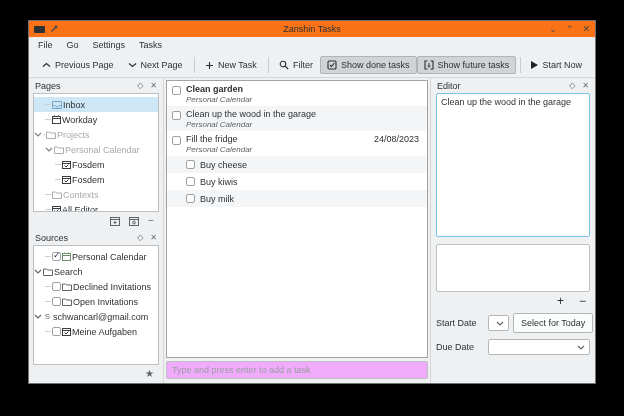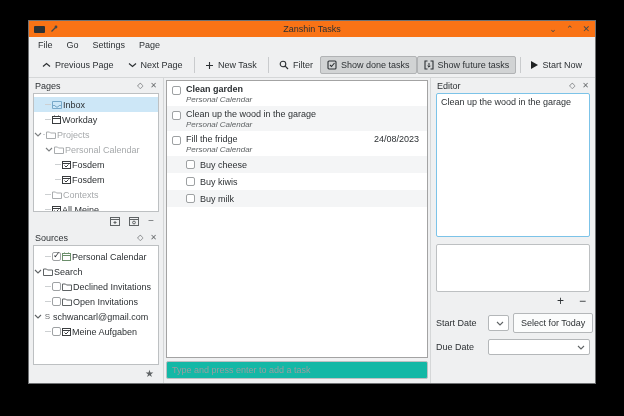--- a/index.html
+++ b/index.html
@@ -61,21 +61,21 @@
   .tasklist{background:#fff;border:1px solid #a3a3a3;flex:1;overflow:hidden;display:flex;flex-direction:column;}
   .task2{display:flex;gap:5px;padding:3px 5px 2px 5px;}
   .task2 .cb{margin-top:2px;}
   .task2 .txt{flex:1;min-width:0;}
   .task-title-line{display:flex;align-items:baseline;font-size:9px;color:#2d3134;}
   .task-title-line .due{margin-left:auto;padding-right:3px;}
   .task-sub{font-size:8px;font-style:italic;color:#5f6365;margin-top:1px;}
   .task1{height:17px;display:flex;align-items:center;gap:5px;padding-left:19px;font-size:9px;color:#2d3134;}
   .alt{background:#f4f5f6;}
   .bold{font-weight:bold;}
-  .addtask{height:16px;margin-top:3px;border:1px solid #bdc0c2;border-radius:2px;background:#14b8a6;
+  .addtask{height:16px;margin-top:3px;border:1px solid #bdc0c2;border-radius:2px;background:#f0abfc;
            font-size:9px;color:#2d3134;padding:0 5px;outline:none;font-family:inherit;}
   .addtask::placeholder{color:#9a9da0;}
   
   .ed-body{flex:1;display:flex;flex-direction:column;padding:0 5px 4px 5px;min-height:0;}
   .desc{height:136px;flex:0 0 auto;border:1px solid #7cc3e8;border-radius:2px;background:#fff;
         font-size:9px;color:#2d3134;padding:3px 4px;resize:none;outline:none;font-family:inherit;}
   .attach{height:46px;flex:0 0 auto;margin-top:7px;background:#fff;border:1px solid #bdc0c2;border-radius:2px;}
   .pmrow{display:flex;justify-content:flex-end;gap:15px;padding:4px 4px 0 0;}
   .pmrow span{font-size:12px;line-height:11px;color:#2d3134;}
   .frow{display:flex;align-items:center;margin-top:6px;gap:4px;font-size:9px;color:#2d3134;}
@@ -104,21 +104,21 @@
       <span>⌄</span>
       <span>⌃</span>
       <span>✕</span>
     </div>
   </div>
 
   <div class="menubar">
     <span>File</span>
     <span>Go</span>
     <span>Settings</span>
-    <span>Page</span>
+    <span>Tasks</span>
   </div>
 
   <div class="toolbar">
     <div class="tbtn">
       <svg class="ic" width="9" height="6" viewBox="0 0 9 6">
           <path d="M1 4.5 L4.5 1.5 L8 4.5" fill="none" stroke="#2d3134" stroke-width="1.2"></path>
         </svg>
       <span>Previous Page</span>
     </div>
     <div class="tbtn">
@@ -244,21 +244,21 @@
             <span>Contexts</span>
           </div>
           <div class="trow">
             <span class="ind10"></span>
               <span class="tick"></span>
             <svg class="ic" width="9" height="9" viewBox="0 0 9 9">
                 <rect x="0.5" y="1.5" width="8" height="7" fill="none" stroke="#3a3d3f" stroke-width="1"></rect>
                 <line x1="0.5" y1="3.5" x2="8.5" y2="3.5" stroke="#3a3d3f" stroke-width="1"></line>
                 <path d="M2.5 5.5 L4 7 L6.5 4.5" fill="none" stroke="#3a3d3f" stroke-width="1"></path>
               </svg>
-            <span>All Meine</span>
+            <span>All Editor</span>
           </div>
         </div>
         <div class="dock-foot">
           <svg class="ic" width="10" height="10" viewBox="0 0 10 10">
               <rect x="0.5" y="1.5" width="9" height="8" fill="none" stroke="#5f6365" stroke-width="1"></rect>
               <line x1="0.5" y1="3.5" x2="9.5" y2="3.5" stroke="#5f6365" stroke-width="1"></line>
               <path d="M5 5 V8 M3.5 6.5 H6.5" stroke="#5f6365" stroke-width="1"></path>
             </svg>
           <svg class="ic" width="10" height="10" viewBox="0 0 10 10">
               <rect x="0.5" y="1.5" width="9" height="8" fill="none" stroke="#5f6365" stroke-width="1"></rect>

